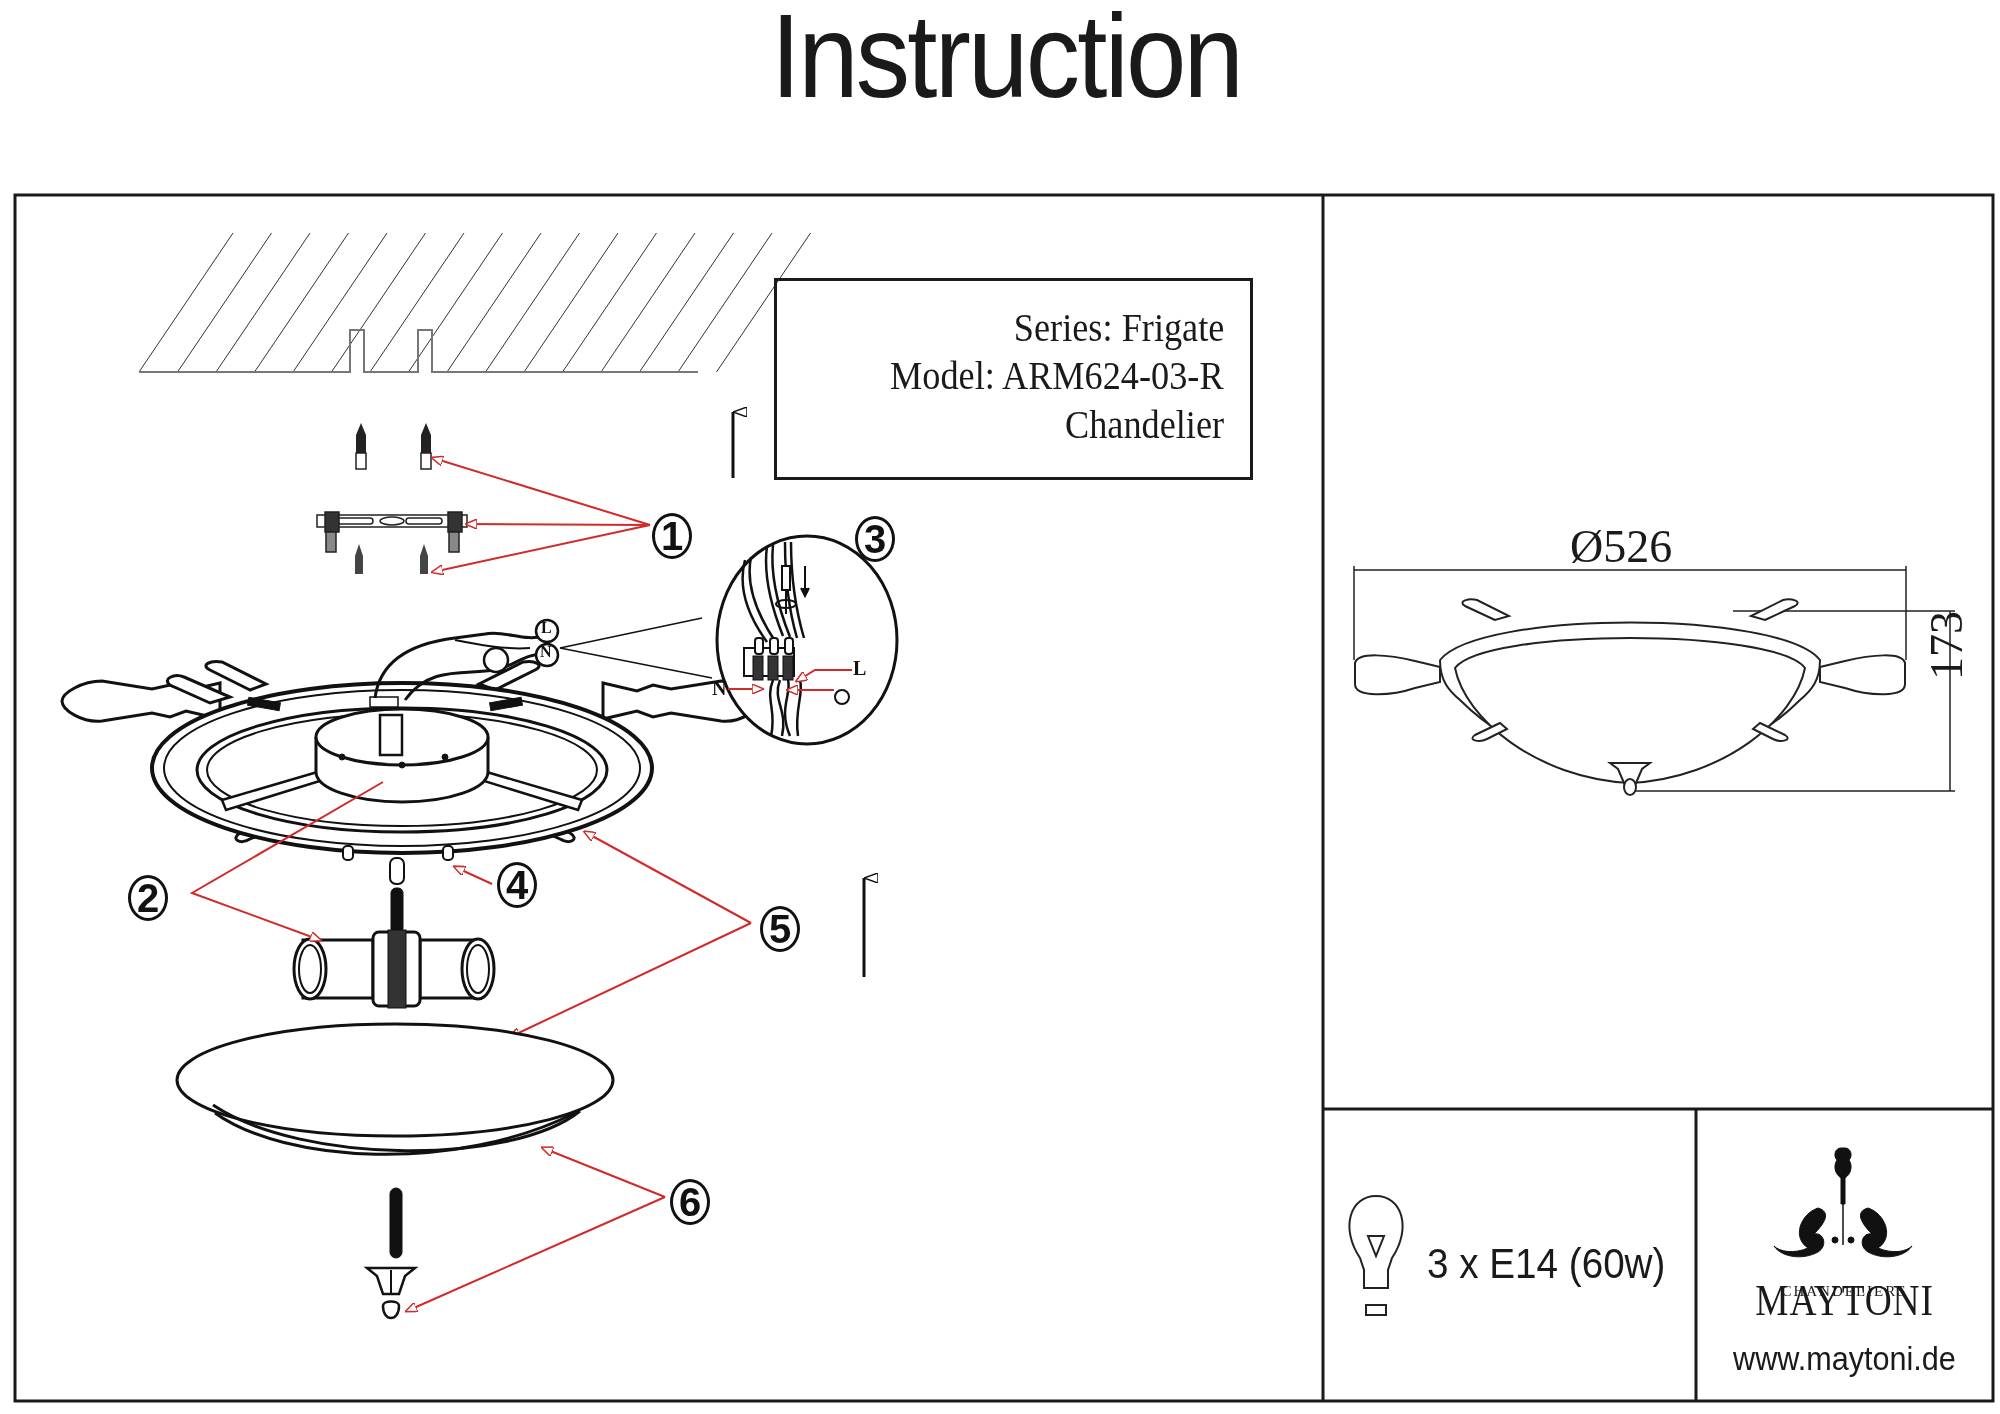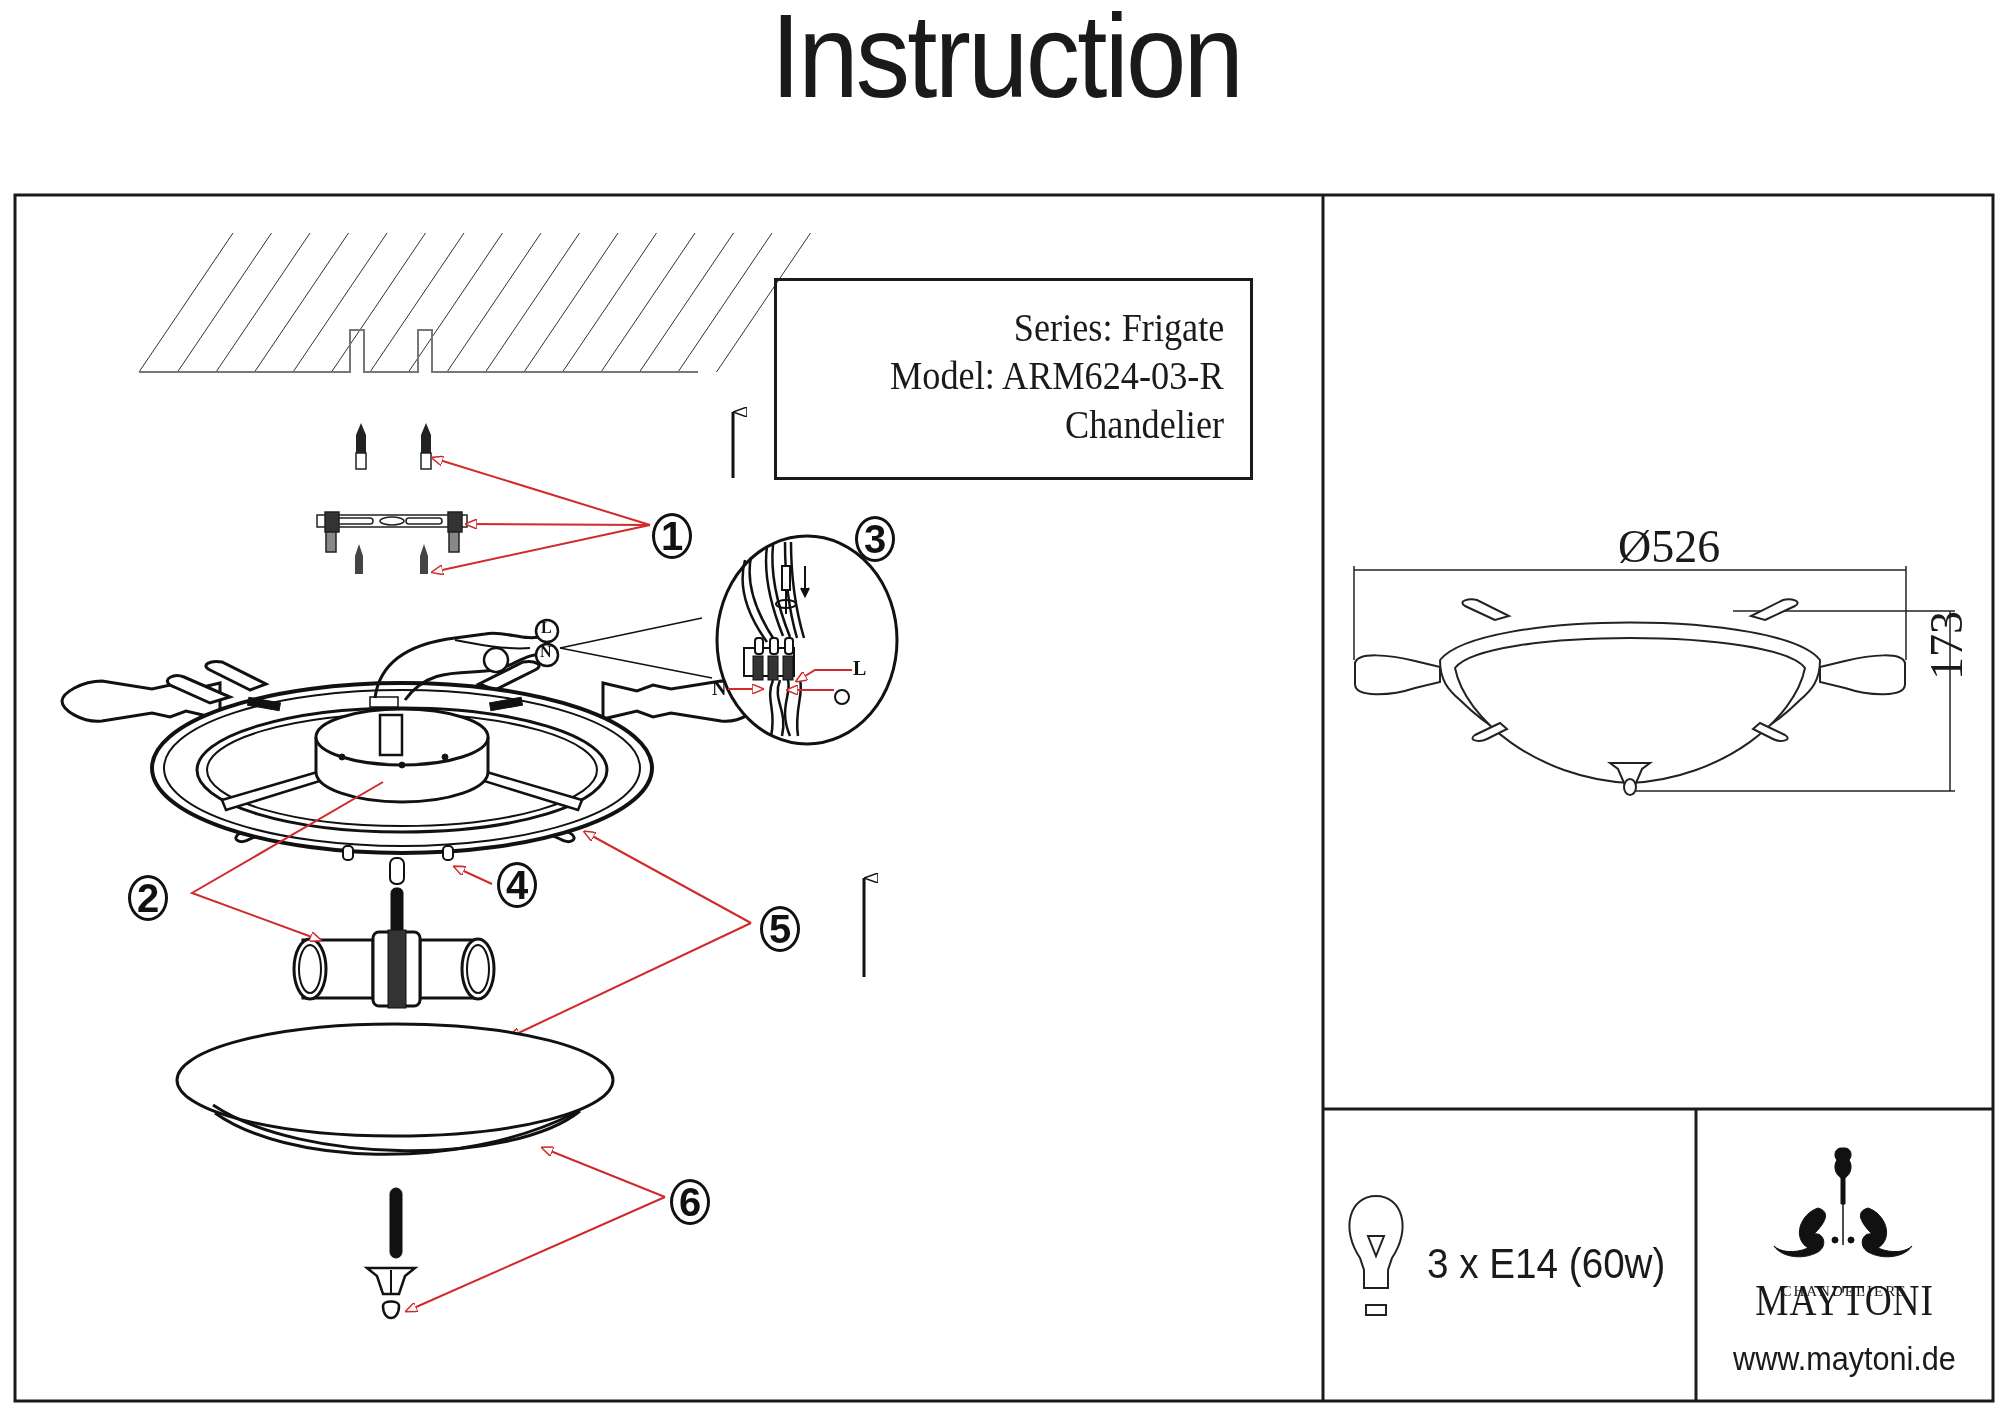--- a/index.html
+++ b/index.html
@@ -6,21 +6,21 @@
   body { width: 2000px; height: 1414px; overflow: hidden; position: relative; font-family: "Liberation Sans", sans-serif; color: #1a1a1a; }
   svg.sheet { position: absolute; left: 0; top: 0; }
   .title { position: absolute; left: 0; width: 2012px; top: -12px; text-align: center; font-size: 118px; letter-spacing: -3px; transform: scaleX(0.92); transform-origin: 1006px 0; }
   .info-box { position: absolute; left: 774px; top: 278px; width: 473px; height: 196px; border: 3px solid #1a1a1a; box-sizing: content-box; font-family: Liberation Serif, serif; }
   .info-line { position: absolute; right: 26px; font-size: 39px; transform: scaleX(0.93); transform-origin: right center; white-space: nowrap; }
   .info-series { top: 24px; }
   .info-model { top: 72px; }
   .info-type { top: 121px; }
   .step-badge { position: absolute; width: 40px; height: 46px; border: 3px solid #111; border-radius: 50%; box-sizing: border-box; text-align: center; font-weight: bold; font-size: 40px; line-height: 40px; color: #111; font-family: "Liberation Sans", sans-serif; }
   .dim { position: absolute; font-family: "Liberation Serif", serif; font-size: 46px; color: #1a1a1a; }
-  .dim-h { left: 1570px; top: 520px; margin-left: 48px; }
+  .dim-h { left: 1570px; top: 520px; }
   .dim-v { left: 1920px; top: 680px; transform: rotate(-90deg); transform-origin: left top; }
   .bulb-text { position: absolute; left: 1427px; top: 1240px; font-size: 42px; transform: scaleX(0.92); transform-origin: left center; white-space: nowrap; }
   .brand { position: absolute; left: 1696px; width: 297px; text-align: center; }
   .brand-name { top: 1275px; font-family: "Liberation Serif", serif; font-size: 44px; letter-spacing: 1px; transform: scaleX(0.85); }
   .brand-sub { top: 1283px; font-family: "Liberation Serif", serif; font-size: 15px; letter-spacing: 2px; }
   .brand-url { top: 1339px; font-size: 34px; transform: scaleX(0.9); }
   .wire-label { position: absolute; font-family: "Liberation Serif", serif; font-weight: bold; font-size: 20px; color: #111; }
 </style>
 </head>
 <body>

